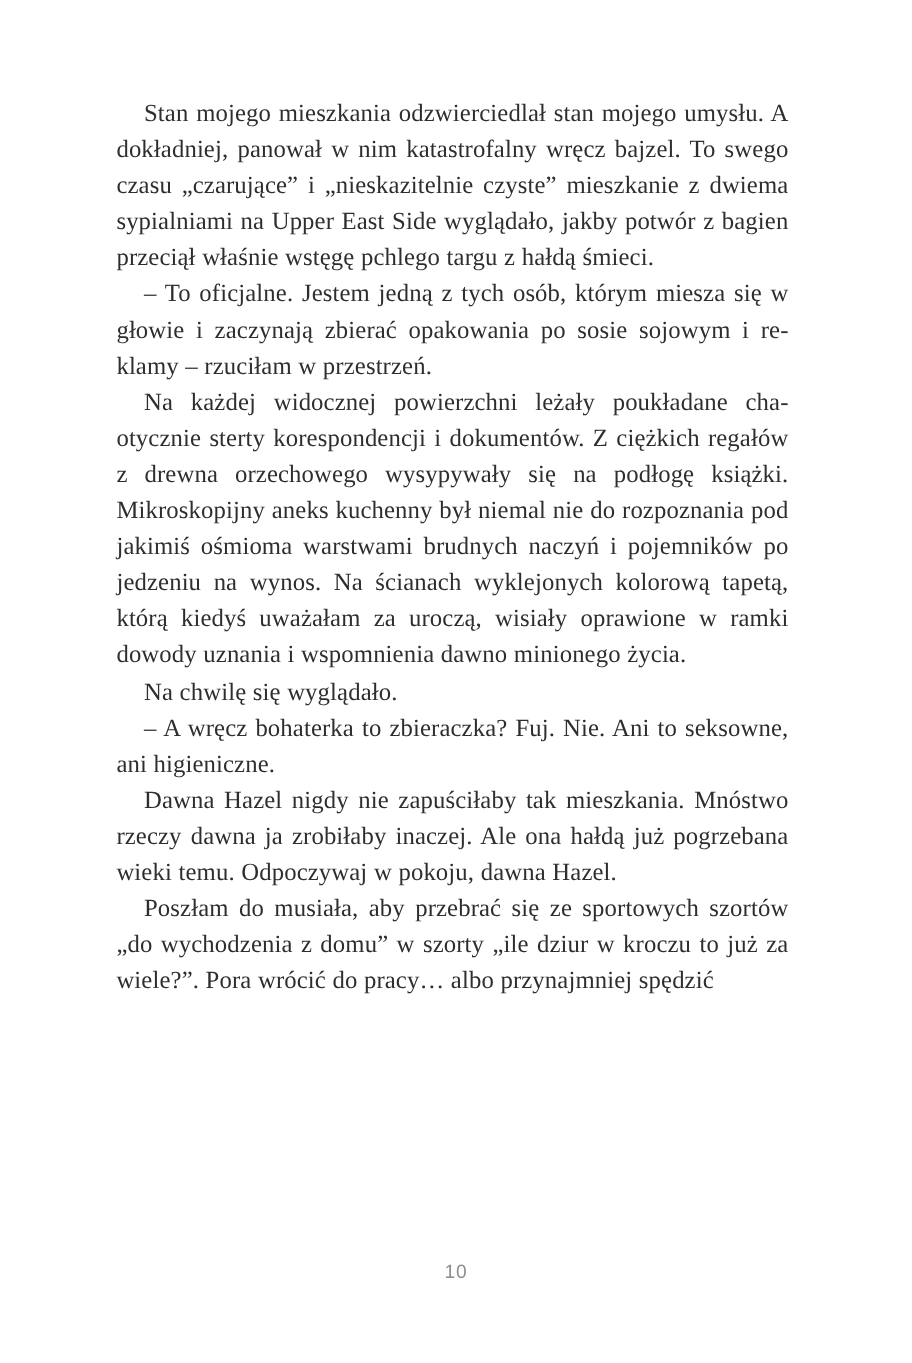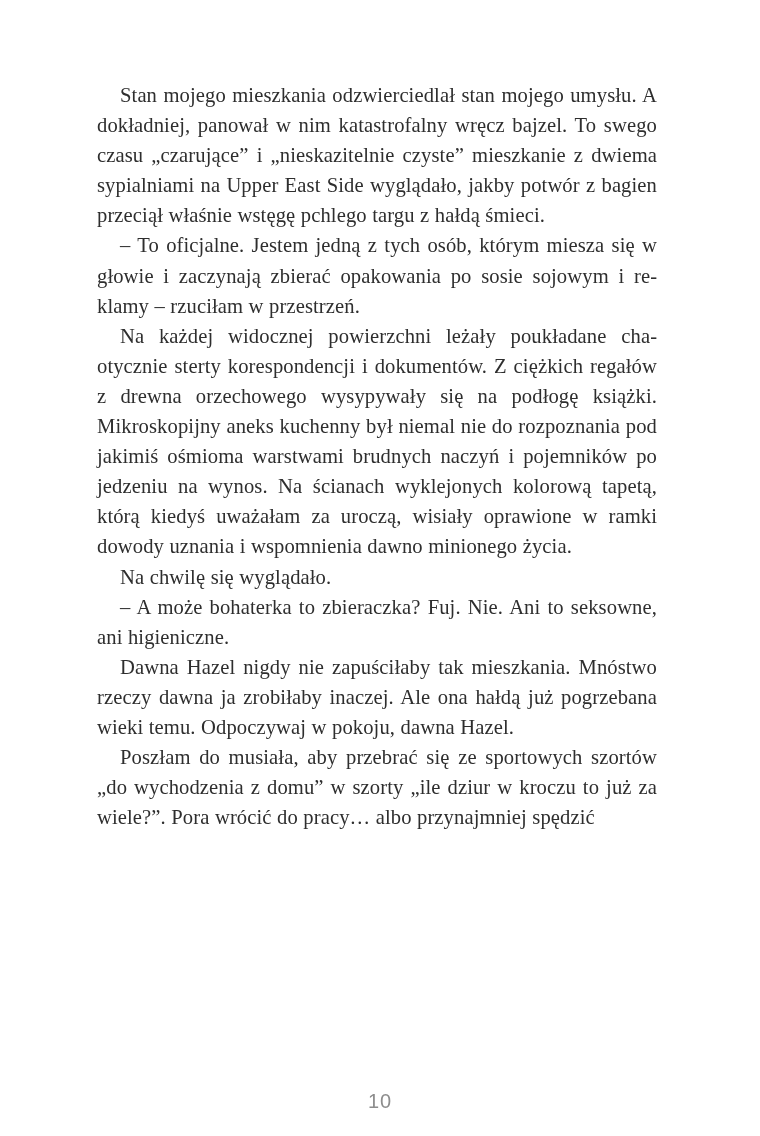--- a/index.html
+++ b/index.html
@@ -59,36 +59,35 @@
     margin-top: 0;
   }
 
   .page-number {
     position: absolute;
     left: 0;
     top: 1052px;
     width: 760px;
     text-align: center;
     font-family: "Liberation Sans", "DejaVu Sans", sans-serif;
-    font-size: 20px;
+    font-size: 16px;
     color: #8d8d8d;
     letter-spacing: 0.04em;
-    margin-top: 38px;
   }
 </style>
 </head>
 <body>
 
 <div class="page">
 
   <div class="text-block">
     <p class="para indent">Stan mojego mieszkania odzwierciedlał stan mojego umy­słu. A dokładniej, panował w nim katastrofalny wręcz bajzel. To swego czasu „czarujące” i „nieskazitelnie czyste” mieszka­nie z dwiema sypialniami na Upper East Side wyglądało, jakby potwór z bagien przeciął właśnie wstęgę pchlego targu z hałdą śmieci.</p>
     <p class="para indent">– To oficjalne. Jestem jedną z tych osób, którym miesza się w głowie i zaczynają zbierać opakowania po sosie sojowym i re­klamy – rzuciłam w przestrzeń.</p>
     <p class="para indent">Na każdej widocznej powierzchni leżały poukładane cha­otycznie sterty korespondencji i dokumentów. Z ciężkich rega­łów z drewna orzechowego wysypywały się na podłogę książki. Mikroskopijny aneks kuchenny był niemal nie do rozpoznania pod jakimiś ośmioma warstwami brudnych naczyń i pojemni­ków po jedzeniu na wynos. Na ścianach wyklejonych kolorową tapetą, którą kiedyś uważałam za uroczą, wisiały oprawio­ne w ramki dowody uznania i wspomnienia dawno minionego życia.</p>
     <p class="para indent">Na chwilę się wyglądało.</p>
-    <p class="para indent">– A może bohaterka to zbieraczka? Fuj. Nie. Ani to seksow­ne, ani higieniczne.</p>
+    <p class="para indent">– A wręcz bohaterka to zbieraczka? Fuj. Nie. Ani to seksow­ne, ani higieniczne.</p>
     <p class="para indent">Dawna Hazel nigdy nie zapuściłaby tak mieszkania. Mnó­stwo rzeczy dawna ja zrobiłaby inaczej. Ale ona hałdą już po­grzebana wieki temu. Odpoczywaj w pokoju, dawna Hazel.</p>
     <p class="para indent">Poszłam do musiała, aby przebrać się ze sportowych szortów „do wychodzenia z domu” w szorty „ile dziur w kroczu to już za wiele?”. Pora wrócić do pracy… albo przynajmniej spędzić</p>
   </div>
 
   <div class="page-number">10</div>
 
 </div>
 
 </body></html>

